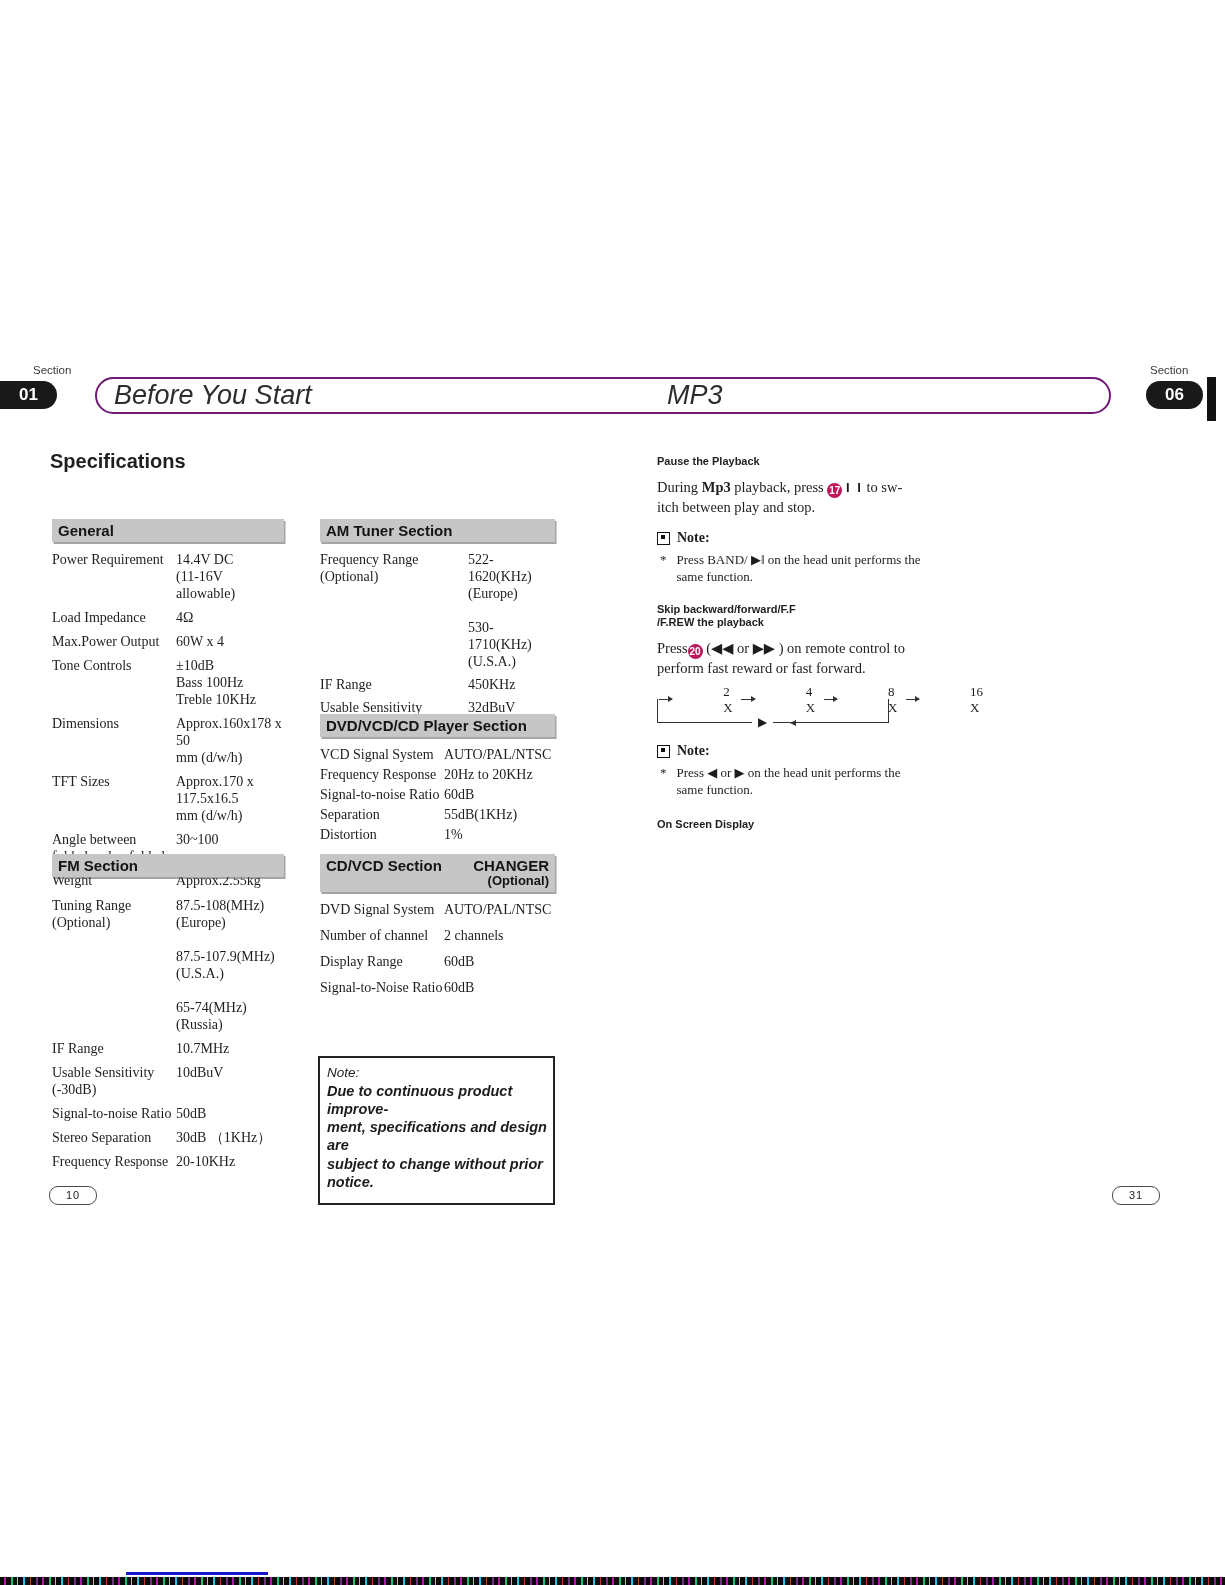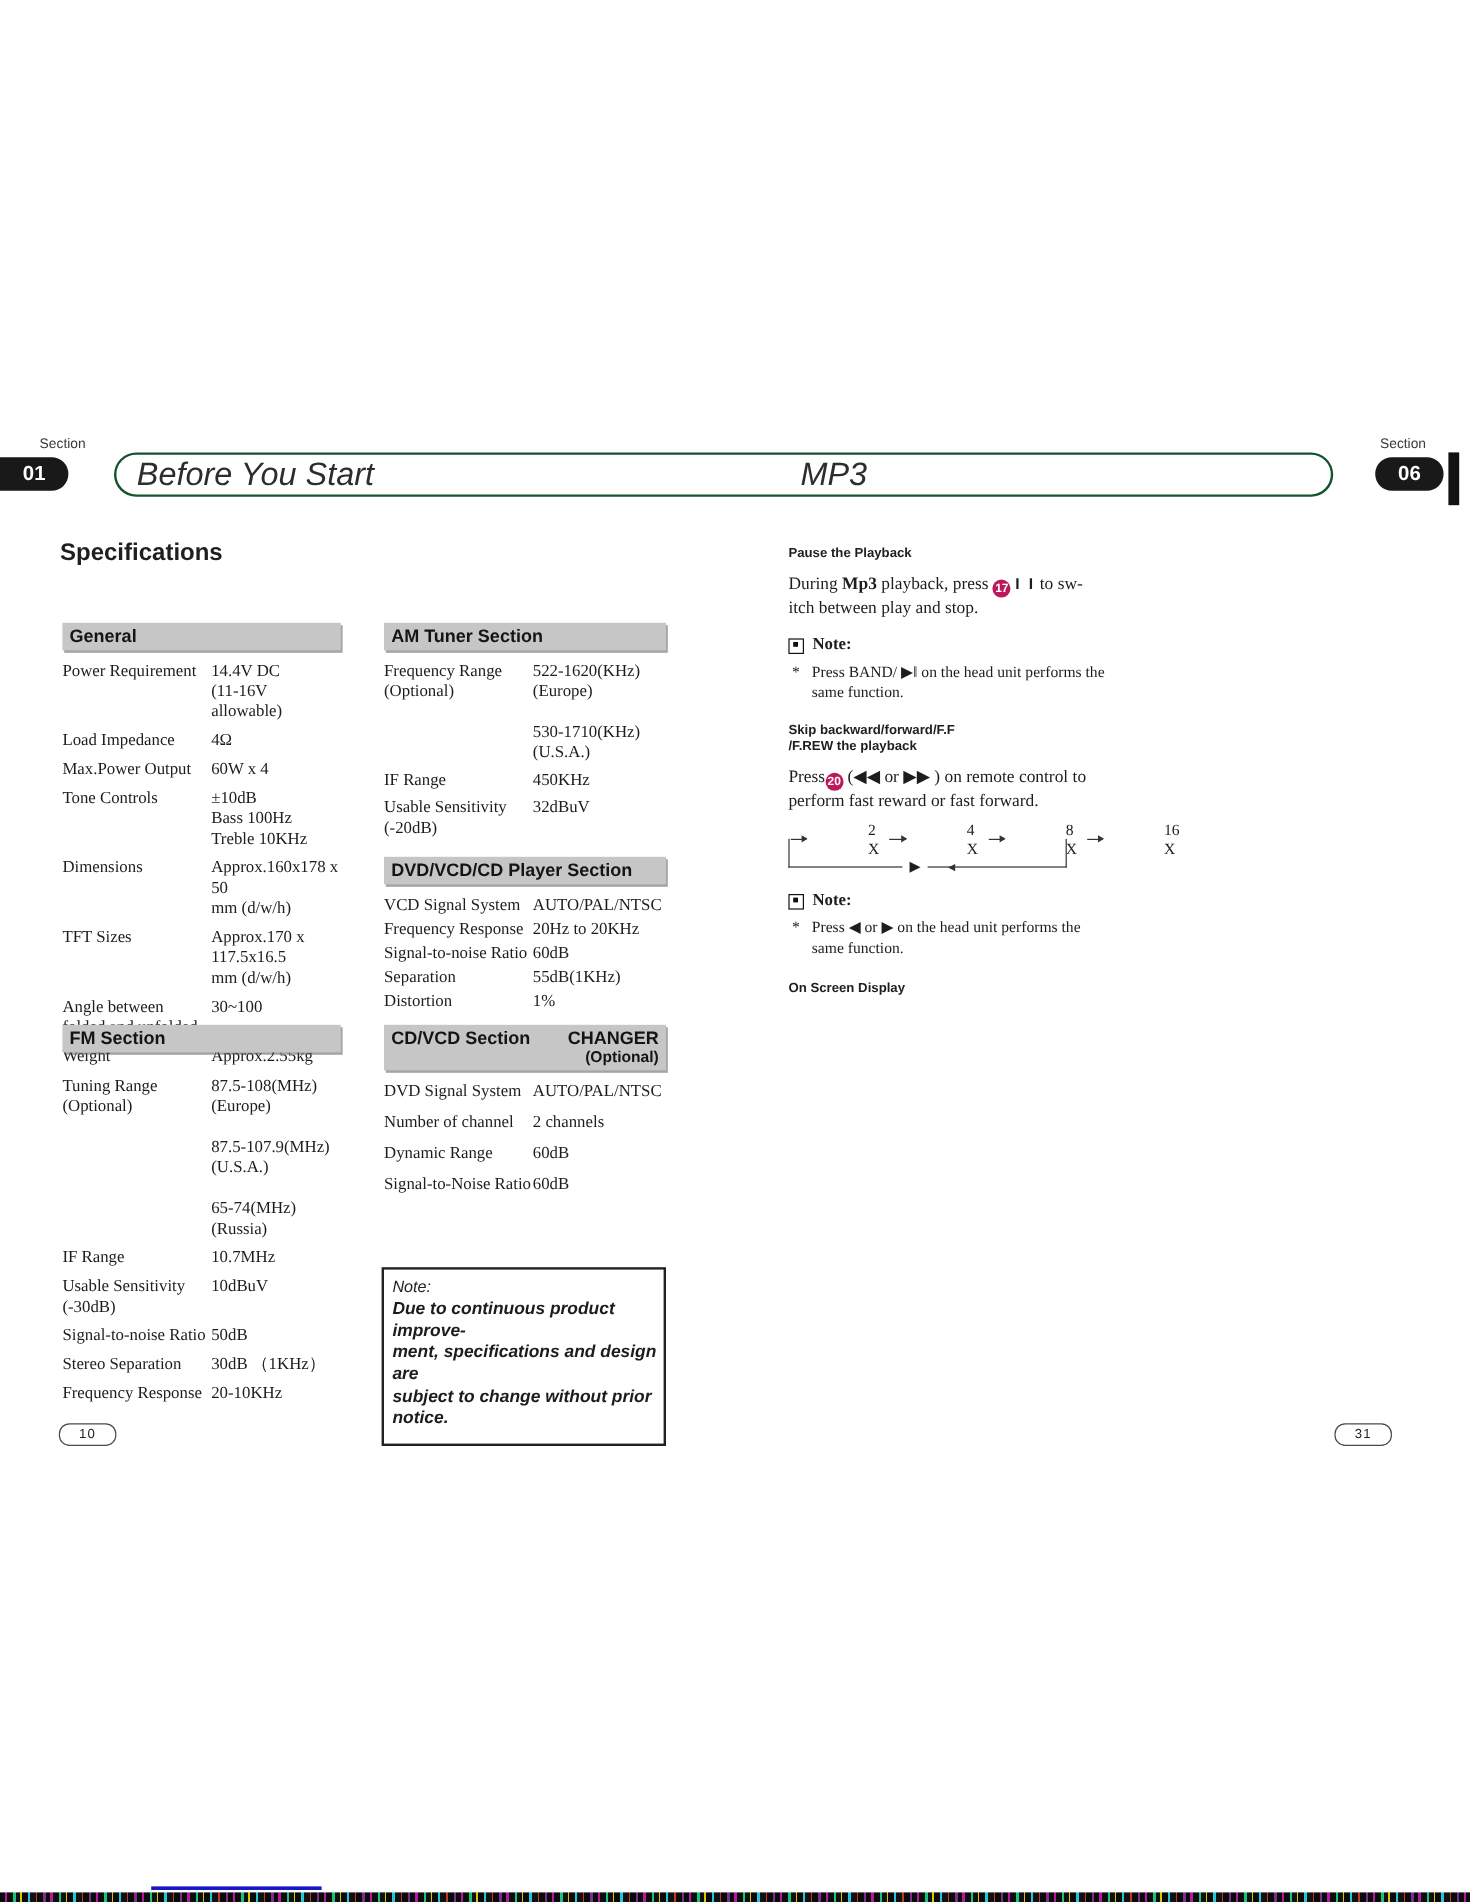--- a/index.html
+++ b/index.html
@@ -8,21 +8,21 @@
 
   
   .hdr-label{position:absolute;font-family:"Liberation Sans",sans-serif;font-size:11.5px;color:#3a3a3a;}
   #lbl-left{left:33px;top:364px;}
   #lbl-right{left:1150px;top:364px;}
   .badge-pill{position:absolute;background:#191919;color:#fff;font-family:"Liberation Sans",sans-serif;
               font-weight:bold;font-size:17px;text-align:center;line-height:28px;height:28px;width:57px;}
   #badge01{left:0;top:381px;border-radius:0 14px 14px 0;text-align:center;}
   #badge06{left:1146px;top:381px;border-radius:14px;}
   .edge-bar{position:absolute;left:1207px;top:377px;width:9px;height:44px;background:#121212;}
-  .title-bar{position:absolute;left:95px;top:377px;width:1016px;height:37px;border:2px solid #14532d;
+  .title-bar{position:absolute;left:95px;top:377px;width:1016px;height:37px;border:2px solid #701a75;
              border-radius:19px;box-sizing:border-box;}
   .title-bar span{position:absolute;top:0;font-family:"Liberation Sans",sans-serif;font-style:italic;
                   font-size:27px;line-height:33px;color:#2d2d2d;}
   #title-left{left:17px;}
   #title-right{left:570px;}
 
   
   .h1{position:absolute;left:50px;top:450px;font-family:"Liberation Sans",sans-serif;
       font-weight:bold;font-size:20px;color:#1f1f1f;}
   .h2{font-family:"Liberation Sans",sans-serif;font-weight:bold;font-size:11px;color:#1e1e1e;
@@ -37,21 +37,21 @@
   #t-changer{left:320px;top:854px;width:235px;}
   .table-header{background:#c6c6c6;font-family:"Liberation Sans",sans-serif;font-weight:bold;
                 font-size:15px;color:#141414;padding:3px 6px;margin-bottom:9px;
                 box-shadow:1.5px 2px 0 rgba(90,90,90,.55);}
   #t-fm .table-header{margin-bottom:20px;}
   #t-changer .table-header{display:flex;justify-content:space-between;align-items:flex-start;}
   .changer-right{text-align:right;line-height:1.15;}
   .changer-sub{font-size:13px;display:block;}
   .spec-row{display:flex;margin-bottom:7px;}
   #t-dvd .spec-row{margin-bottom:3px;}
-  #t-am .spec-row{margin-bottom:6px;}
+  #t-am .spec-row{margin-bottom:6px;gap:24px;}
   #t-changer .spec-row{margin-bottom:9px;}
   .spec-label{width:124px;flex:none;font-size:14px;line-height:17px;white-space:pre-line;}
   .spec-value{flex:1;font-size:14px;line-height:17px;white-space:pre-line;}
 
   
   .note-box{position:absolute;left:318px;top:1056px;width:237px;border:2px solid #222;
             box-sizing:border-box;padding:7px 5px 12px 7px;}
   .note-box .nb-label{font-family:"Liberation Sans",sans-serif;font-style:italic;font-size:13.5px;
             color:#232323;display:block;margin-bottom:2px;}
   .note-box .nb-text{font-family:"Liberation Sans",sans-serif;font-weight:bold;font-style:italic;
@@ -290,21 +290,21 @@
           <div class="spec-label">DVD Signal System</div>
           <div class="spec-value">AUTO/PAL/NTSC</div>
         </div>
 
         <div class="spec-row">
           <div class="spec-label">Number of channel</div>
           <div class="spec-value">2 channels</div>
         </div>
 
         <div class="spec-row">
-          <div class="spec-label">Dynamic Range</div>
+          <div class="spec-label">Display Range</div>
           <div class="spec-value">60dB</div>
         </div>
 
         <div class="spec-row">
           <div class="spec-label">Signal-to-Noise Ratio</div>
           <div class="spec-value">60dB</div>
         </div>
       </div>
   </section>
 

